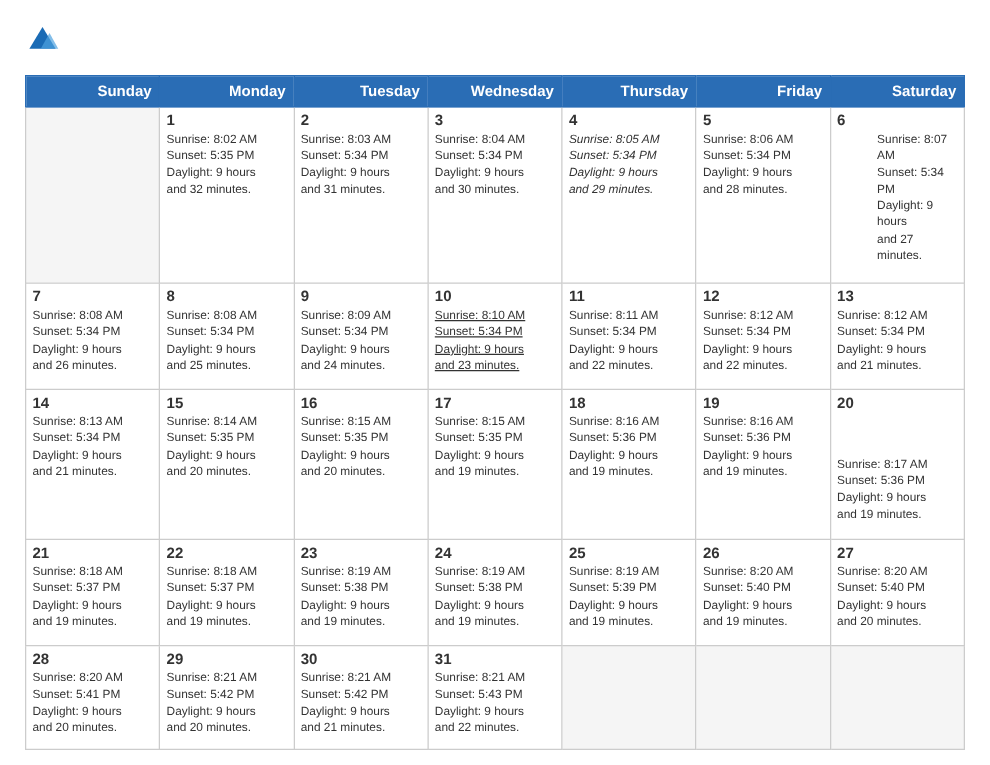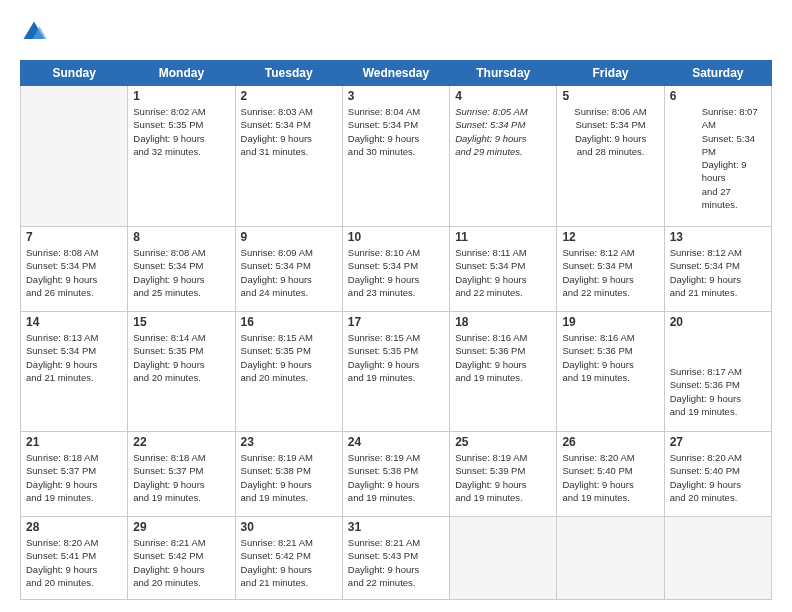--- a/index.html
+++ b/index.html
@@ -58,21 +58,21 @@
       width: 100%;
       border-collapse: collapse;
       flex: 1;
     }
     .calendar th {
       background: #2a6db5;
       color: #fff;
       font-size: 12px;
       font-weight: bold;
       padding: 5px 6px;
-      text-align: center;
+      text-align: right;
       border: 1px solid #2a6db5;
     }
     .calendar td {
       border: 1px solid #ccc;
       vertical-align: top;
       padding: 3px 5px;
       font-size: 10px;
       color: #333;
       width: calc(100% / 7);
       height: 80px;
@@ -159,21 +159,21 @@
           </td>
           <td>
             <div class="day-num">4</div>
             <div class="day-info" style="white-space: pre-line; font-style: italic;">Sunrise: 8:05 AM
 Sunset: 5:34 PM
 Daylight: 9 hours
 and 29 minutes.</div>
           </td>
           <td>
             <div class="day-num">5</div>
-            <div class="day-info" style="white-space: pre-line; text-align: center;">Sunrise: 8:06 AM
+            <div class="day-info" style="white-space: pre-line;">Sunrise: 8:06 AM
 Sunset: 5:34 PM
 Daylight: 9 hours
 and 28 minutes.</div>
           </td>
           <td>
             <div class="day-num">6</div>
             <div class="day-info" style="white-space: pre-line; margin-left: 32px;">Sunrise: 8:07 AM
 Sunset: 5:34 PM
 Daylight: 9 hours
 and 27 minutes.</div>
@@ -196,21 +196,21 @@
           </td>
           <td>
             <div class="day-num">9</div>
             <div class="day-info" style="white-space: pre-line;">Sunrise: 8:09 AM
 Sunset: 5:34 PM
 Daylight: 9 hours
 and 24 minutes.</div>
           </td>
           <td>
             <div class="day-num">10</div>
-            <div class="day-info" style="white-space: pre-line;">Sunrise: 8:10 AM
+            <div class="day-info" style="white-space: pre-line; text-decoration: underline;">Sunrise: 8:10 AM
 Sunset: 5:34 PM
 Daylight: 9 hours
 and 23 minutes.</div>
           </td>
           <td>
             <div class="day-num">11</div>
             <div class="day-info" style="white-space: pre-line;">Sunrise: 8:11 AM
 Sunset: 5:34 PM
 Daylight: 9 hours
 and 22 minutes.</div>

